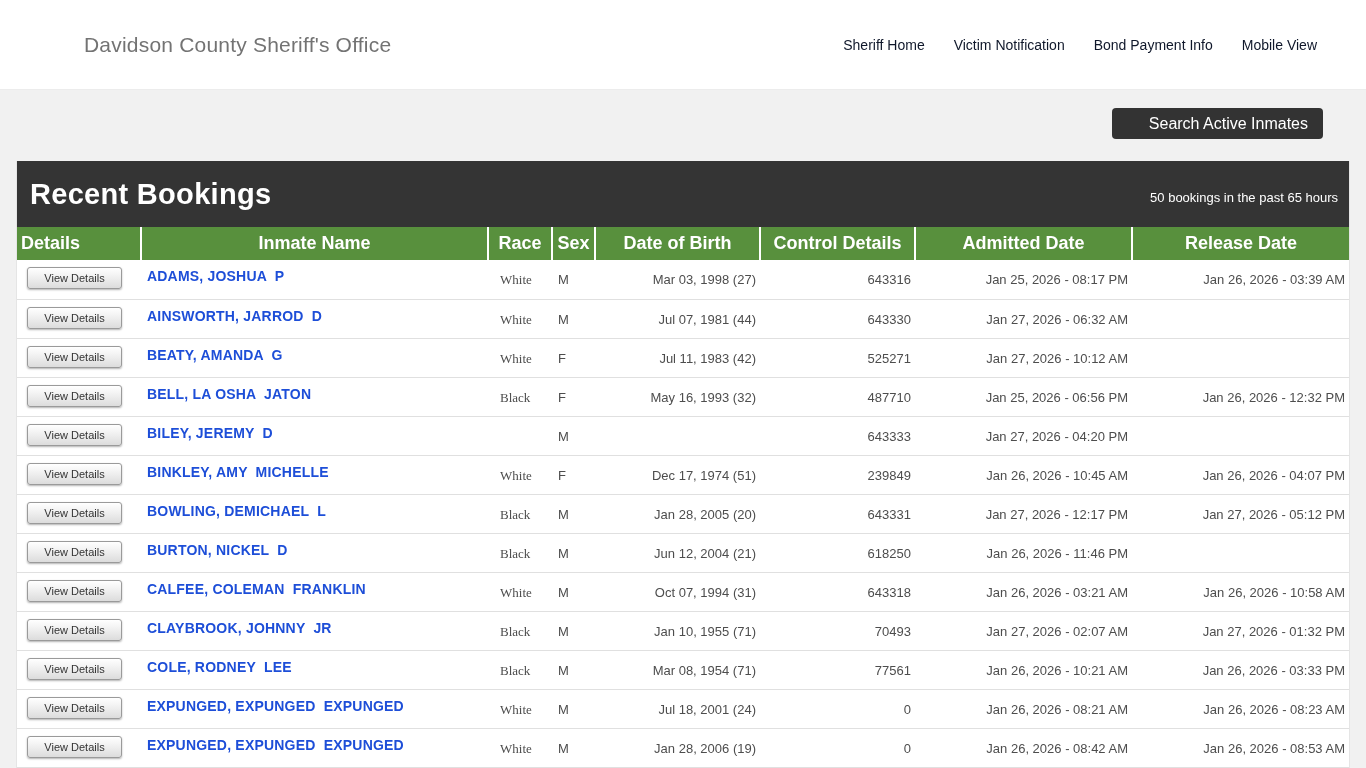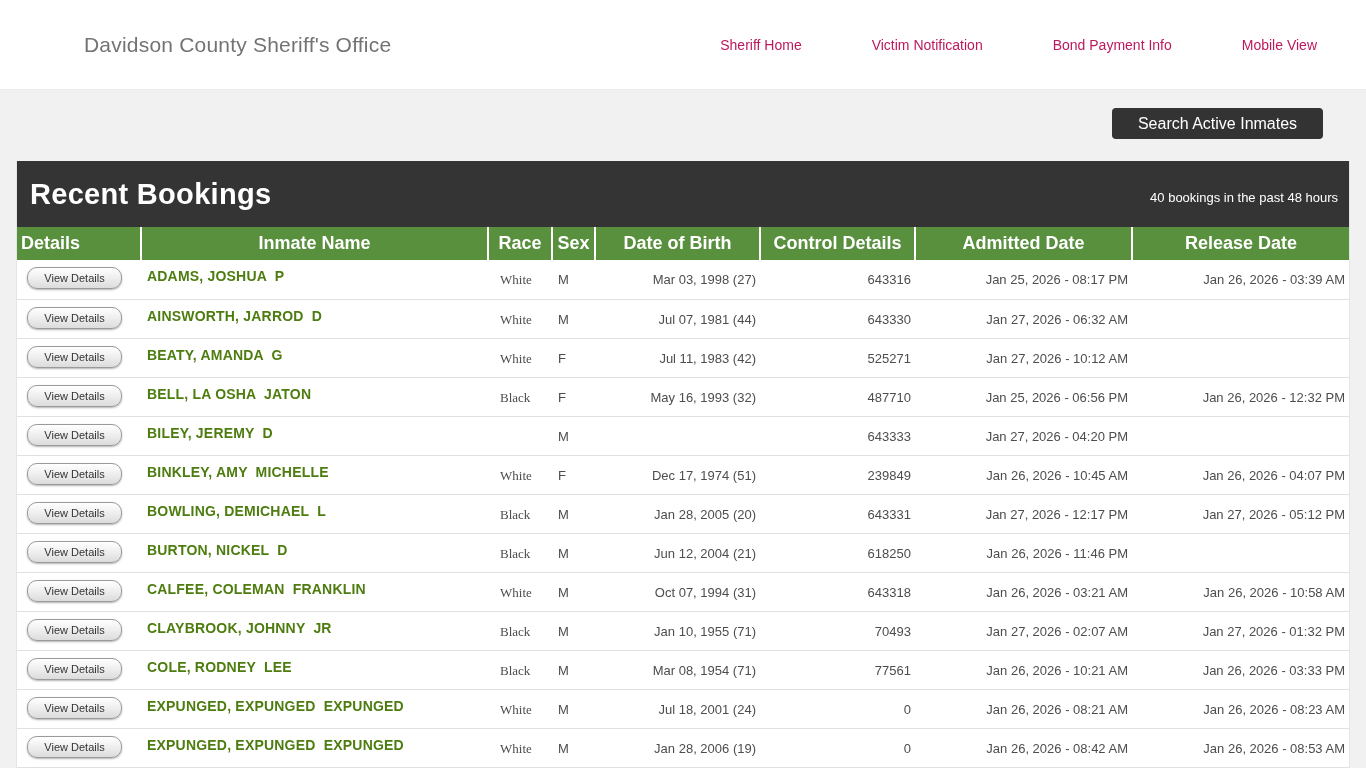--- a/index.html
+++ b/index.html
@@ -27,43 +27,43 @@
     letter-spacing: 0.2px;
   }
   .nav {
     display: flex;
     gap: 29px;
     margin-right: 49px;
     list-style: none;
   }
   .nav li {
     font-size: 14px;
-    color: #be185d;
+    color: #0f172a;
     cursor: pointer;
     white-space: nowrap;
-    margin-left: 41px;
   }
 
   
   .search-row {
     padding: 18px 43px 0 0;
     text-align: right;
     height: 55px;
   }
   .search-btn {
     background: #333333;
     color: #ffffff;
     font-family: "Liberation Sans", sans-serif;
     font-size: 16px;
     border: none;
     border-radius: 4px;
     padding: 6px 15px;
     height: 31px;
     min-width: 211px;
     cursor: pointer;
+    text-align: right;
   }
 
   
   .card {
     margin: 16px 16px 0 16px;
     background: #ffffff;
     border-left: 1px solid #e5e5e5;
     border-right: 1px solid #e5e5e5;
   }
   .banner {
@@ -113,40 +113,40 @@
     font-size: 13px;
     color: #4d4d4d;
     padding: 12px 4px 0 6px;
     white-space: nowrap;
     overflow: hidden;
   }
   td.c-details { padding-top: 7px; }
   td.c-name {
     font-weight: bold;
     font-size: 14px;
-    color: #4d7c0f;
+    color: #1d4ed8;
     padding-top: 8px;
     white-space: pre;
     letter-spacing: 0.2px;
   }
   td.c-race { padding-left: 12px; font-family: Liberation Serif, serif; }
   td.c-sex  { padding-left: 6px; }
   td.c-dob, td.c-control, td.c-admitted, td.c-release { padding-left: 7px; text-align: right; }
 
   .btn-view {
     display: block;
     width: 95px;
     height: 22px;
     margin-left: 4px;
     font-family: "Liberation Sans", sans-serif;
     font-size: 11px;
     color: #333;
     background: linear-gradient(#ffffff, #f0f0f0 45%, #dcdcdc);
     border: 1px solid #9a9a9a;
-    border-radius: 10px;
+    border-radius: 3px;
     box-shadow: 0 1px 2px rgba(0,0,0,0.3);
     cursor: pointer;
   }
 </style>
 </head>
 <body>
 
 <header class="topbar">
   <div class="brand">Davidson County Sheriff's Office</div>
   <ul class="nav">
@@ -157,21 +157,21 @@
     </ul>
 </header>
 
 <div class="search-row">
   <button class="search-btn">Search Active Inmates</button>
 </div>
 
 <div class="card">
   <div class="banner">
     <h1>Recent Bookings</h1>
-    <div class="subtitle">40 bookings in the past 48 hours</div>
+    <div class="subtitle">50 bookings in the past 65 hours</div>
   </div>
 
   <table>
     <colgroup>
       <col style="width:124px">
         <col style="width:347px">
         <col style="width:64px">
         <col style="width:43px">
       <col style="width:165px">
         <col style="width:155px">

